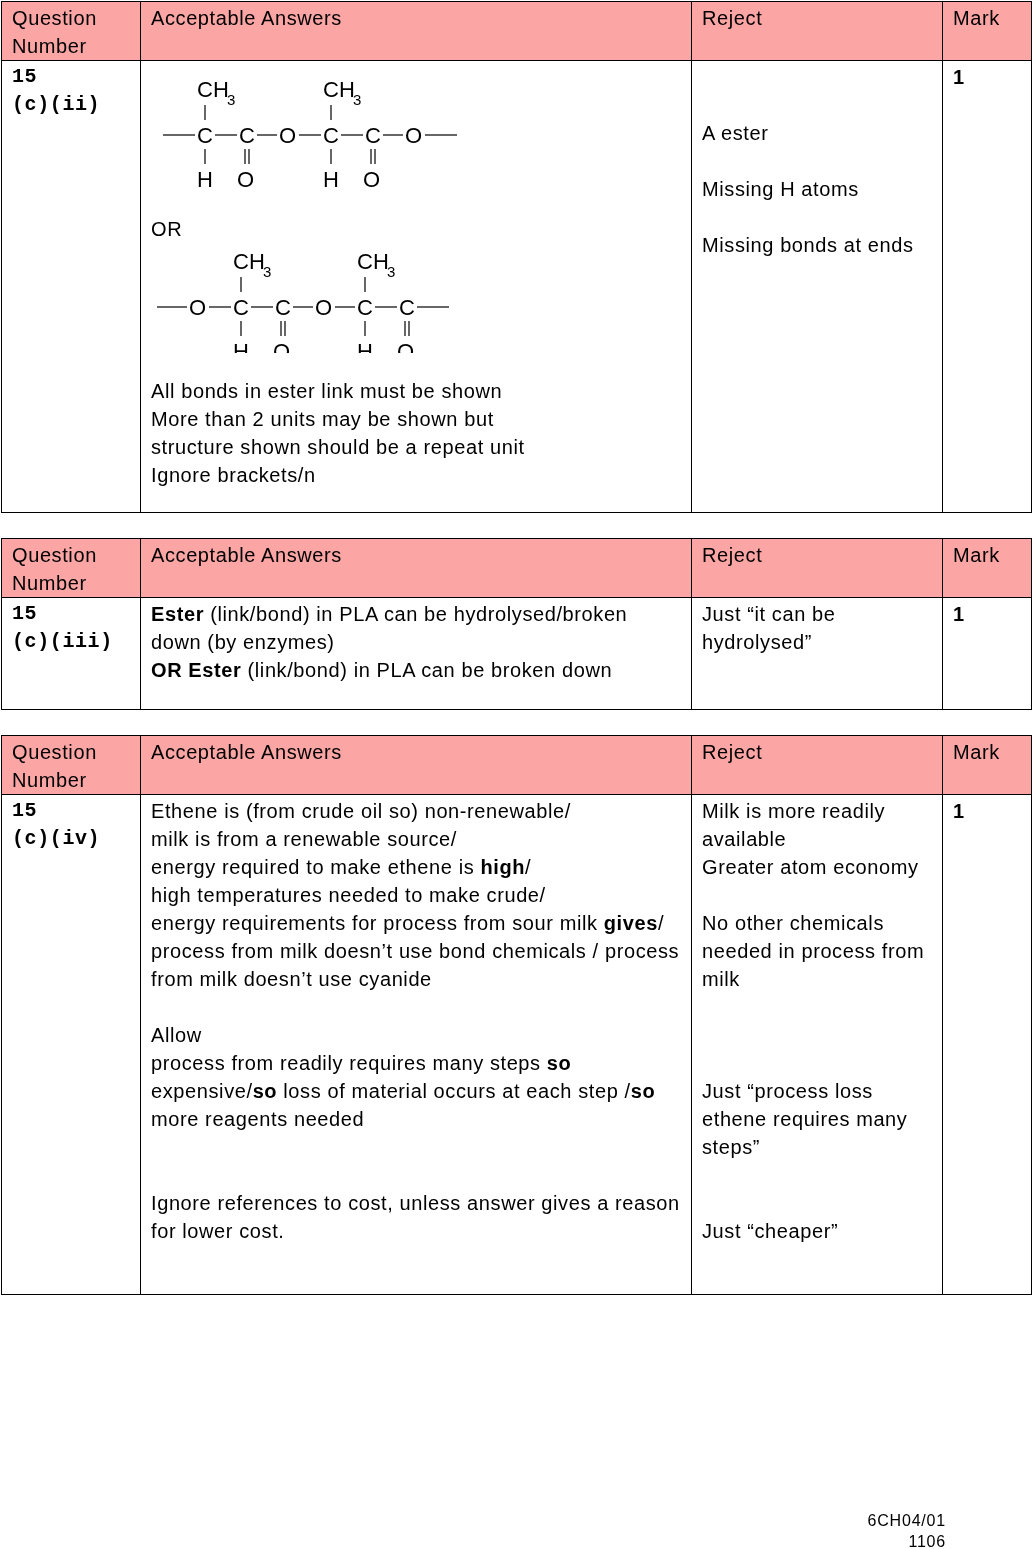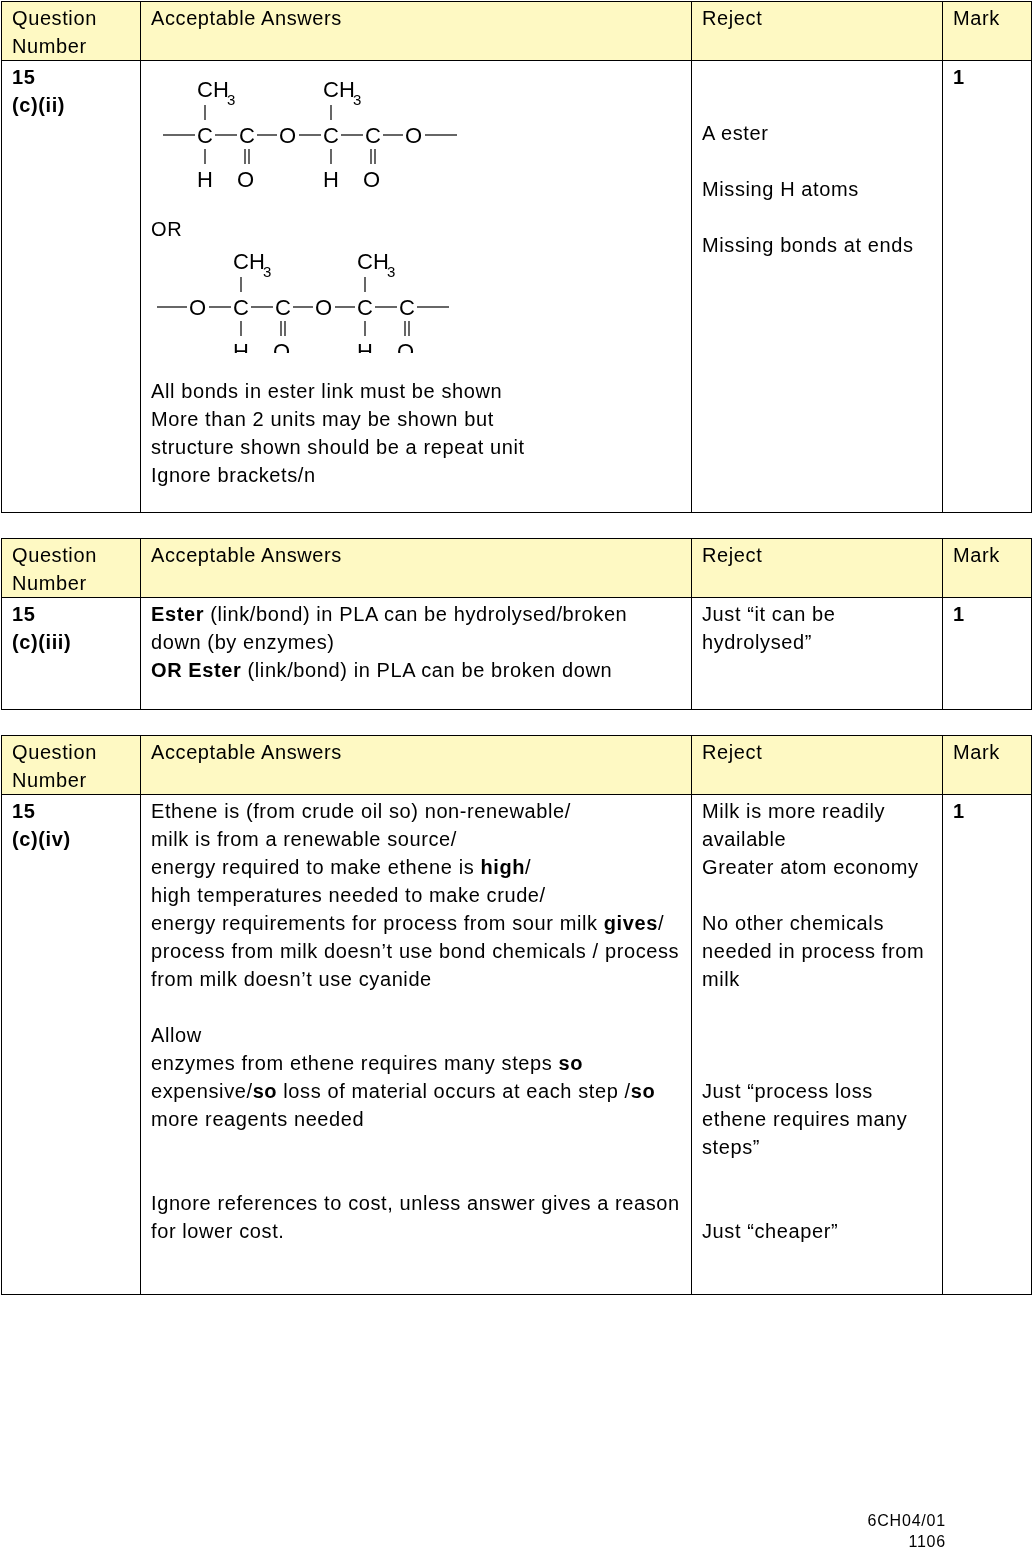--- a/index.html
+++ b/index.html
@@ -1,22 +1,22 @@
 <!DOCTYPE html>
 <html><head>
 <meta charset="utf-8">
 <style>
   html, body { margin: 0; padding: 0; background: #ffffff; }
   body { width: 1032px; height: 1549px; position: relative; font-family: "Liberation Sans", sans-serif; color: #000; font-size: 20px; letter-spacing: 0.6px; }
   table.ms { position: absolute; left: 1px; width: 1030px; border-collapse: collapse; table-layout: fixed; }
   table.ms td, table.ms th { border: 1.5px solid #000; vertical-align: top; text-align: left; font-weight: normal; padding: 2px 10px 0 10px; line-height: 28px; }
-  table.ms th { background: #fef9c3; height: 52px; }
+  table.ms th { background: #fca5a5; height: 52px; }
   col.c1 { width: 139px; } col.c2 { width: 551px; } col.c3 { width: 251px; } col.c4 { width: 89px; }
   .bold { font-weight: bold; }
-  .qnum { font-weight: bold; line-height: 28px; }
+  .qnum { font-weight: bold; line-height: 28px; font-family: Liberation Mono, monospace; }
   .gap { height: 28px; }
   .struct { display: block; margin-left: 0; }
   .struct text { font-family: "Liberation Sans", sans-serif; font-size: 22px; letter-spacing: 0; }
   .struct text.sub { font-size: 15px; }
   .struct line { stroke: #000; stroke-width: 1.2; }
   .footer { position: absolute; right: 86px; top: 1510px; text-align: right; font-size: 16px; line-height: 21px; letter-spacing: 0.8px; }
 </style>
 </head>
 <body>
 
@@ -183,21 +183,21 @@
     </td>
     <td>
       <div>Ethene is (from crude oil so) non-renewable/</div>
       <div>milk is from a renewable source/</div>
       <div><span>energy required to make ethene is </span><span class="bold">high</span><span>/</span></div>
       <div>high temperatures needed to make crude/</div>
       <div><span>energy requirements for process from sour milk </span><span class="bold">gives</span><span>/</span></div>
       <div>process from milk doesn’t use bond chemicals / process from milk doesn’t use cyanide</div>
       <div class="gap"></div>
       <div>Allow</div>
-      <div><span>enzymes from ethene requires many steps </span><span class="bold">so</span><span> expensive/</span><span class="bold">so</span><span> loss of material occurs at each step /</span><span class="bold">so</span><span> more reagents needed</span></div>
+      <div><span>process from readily requires many steps </span><span class="bold">so</span><span> expensive/</span><span class="bold">so</span><span> loss of material occurs at each step /</span><span class="bold">so</span><span> more reagents needed</span></div>
       <div class="gap"></div>
           <div class="gap"></div>
       <div>Ignore references to cost, unless answer gives a reason for lower cost.</div>
     </td>
     <td>
       <div>Milk is more readily available</div>
       <div>Greater atom economy</div>
       <div class="gap"></div>
       <div>No other chemicals needed in process from milk</div>
       <div class="gap"></div>

